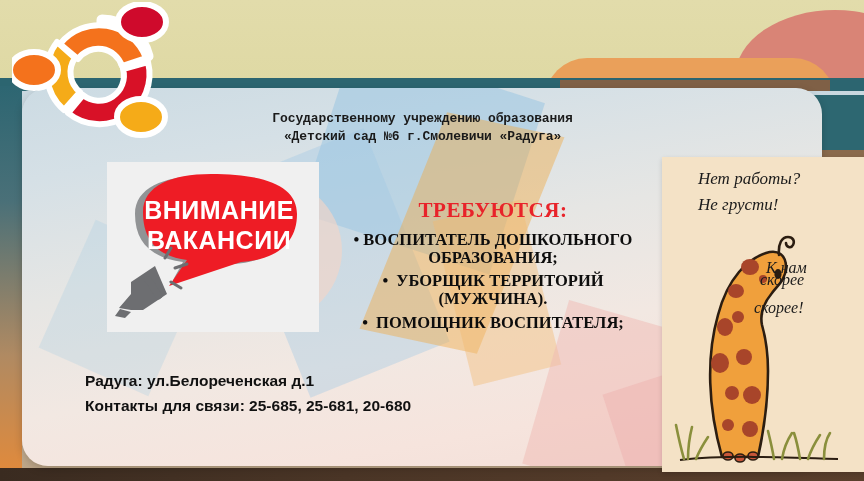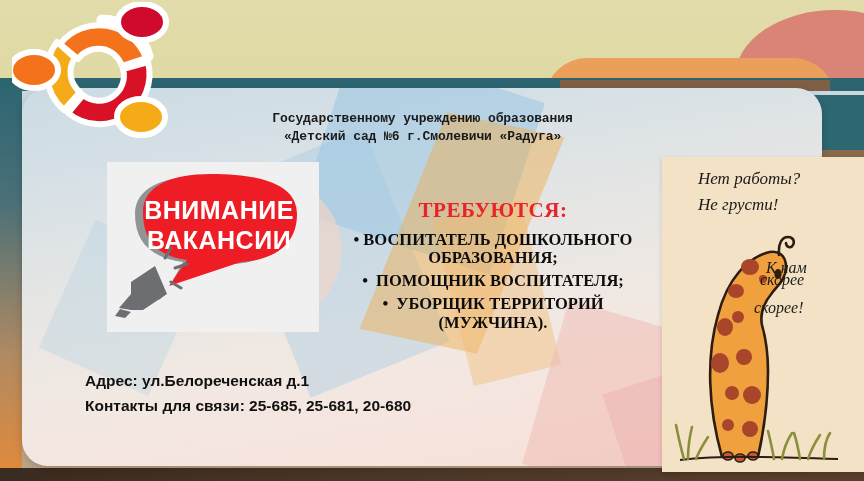--- a/index.html
+++ b/index.html
@@ -344,31 +344,31 @@
   <div class="vacancy">
     <div class="vac-title">ТРЕБУЮТСЯ:</div>
 
     <div class="vac-item">
       <span class="bullet">•</span><span>ВОСПИТАТЕЛЬ ДОШКОЛЬНОГО</span>
       <div>ОБРАЗОВАНИЯ;</div>
     </div>
 
 
     <div class="vac-item">
-      <span class="bullet">•</span>&nbsp;<span>ПОМОЩНИК ВОСПИТАТЕЛЯ;</span>
-    </div>
-
-    <div class="vac-item">
       <span class="bullet">•</span>&nbsp;<span>УБОРЩИК ТЕРРИТОРИЙ</span>
       <div>(МУЖЧИНА).</div>
     </div>
+
+    <div class="vac-item">
+      <span class="bullet">•</span>&nbsp;<span>ПОМОЩНИК ВОСПИТАТЕЛЯ;</span>
+    </div>
   </div>
 
   <div class="contacts">
-    <div>Адрес: ул.Белореченская д.1</div>
+    <div>Радуга: ул.Белореченская д.1</div>
     <div>Контакты для связи: 25-685, 25-681, 20-680</div>
   </div>
 
   <div class="giraffe-card">
     <svg class="giraffe-svg" viewBox="0 0 190 315">
 
       <path d="M60 300
                C46 250 44 200 56 158
                C66 120 86 102 104 96
                C116 92 124 98 124 110

